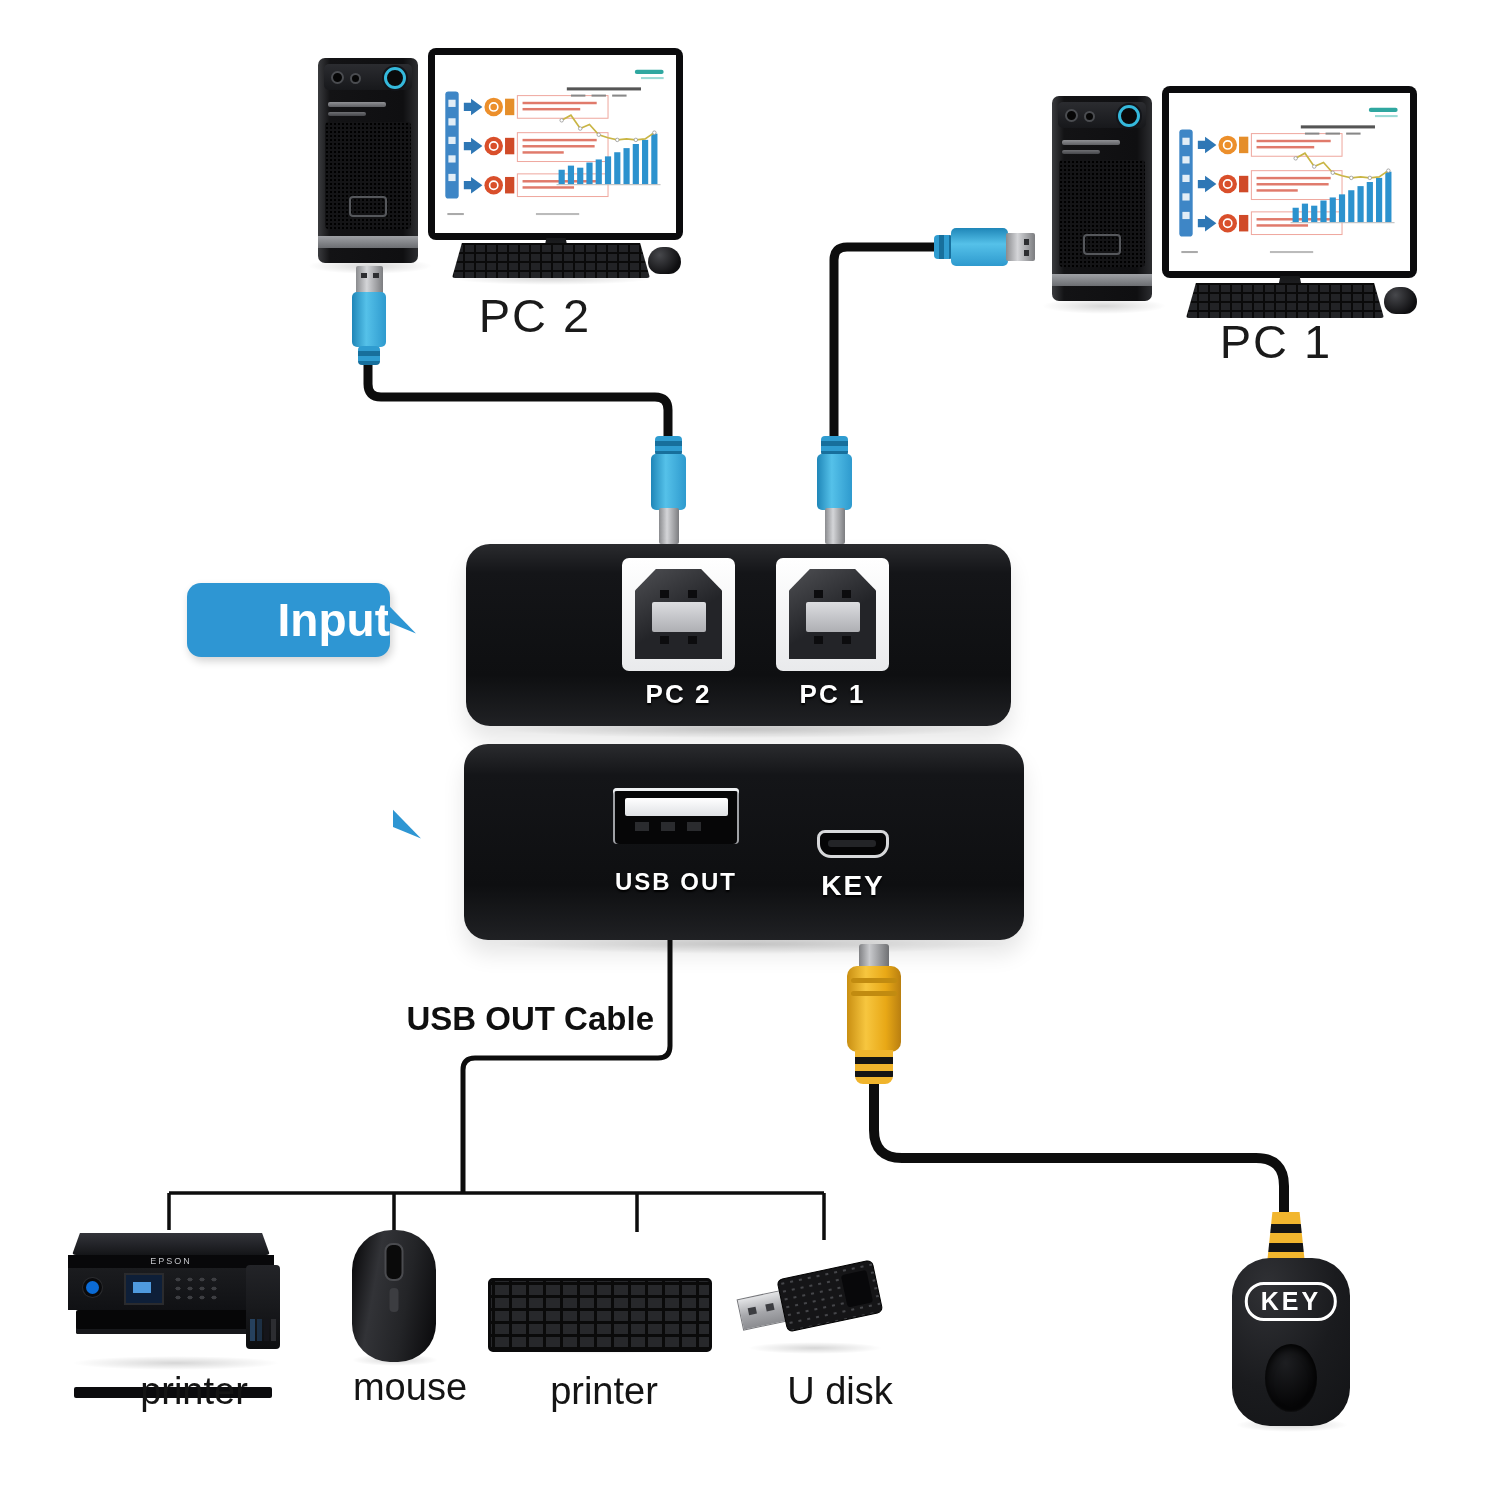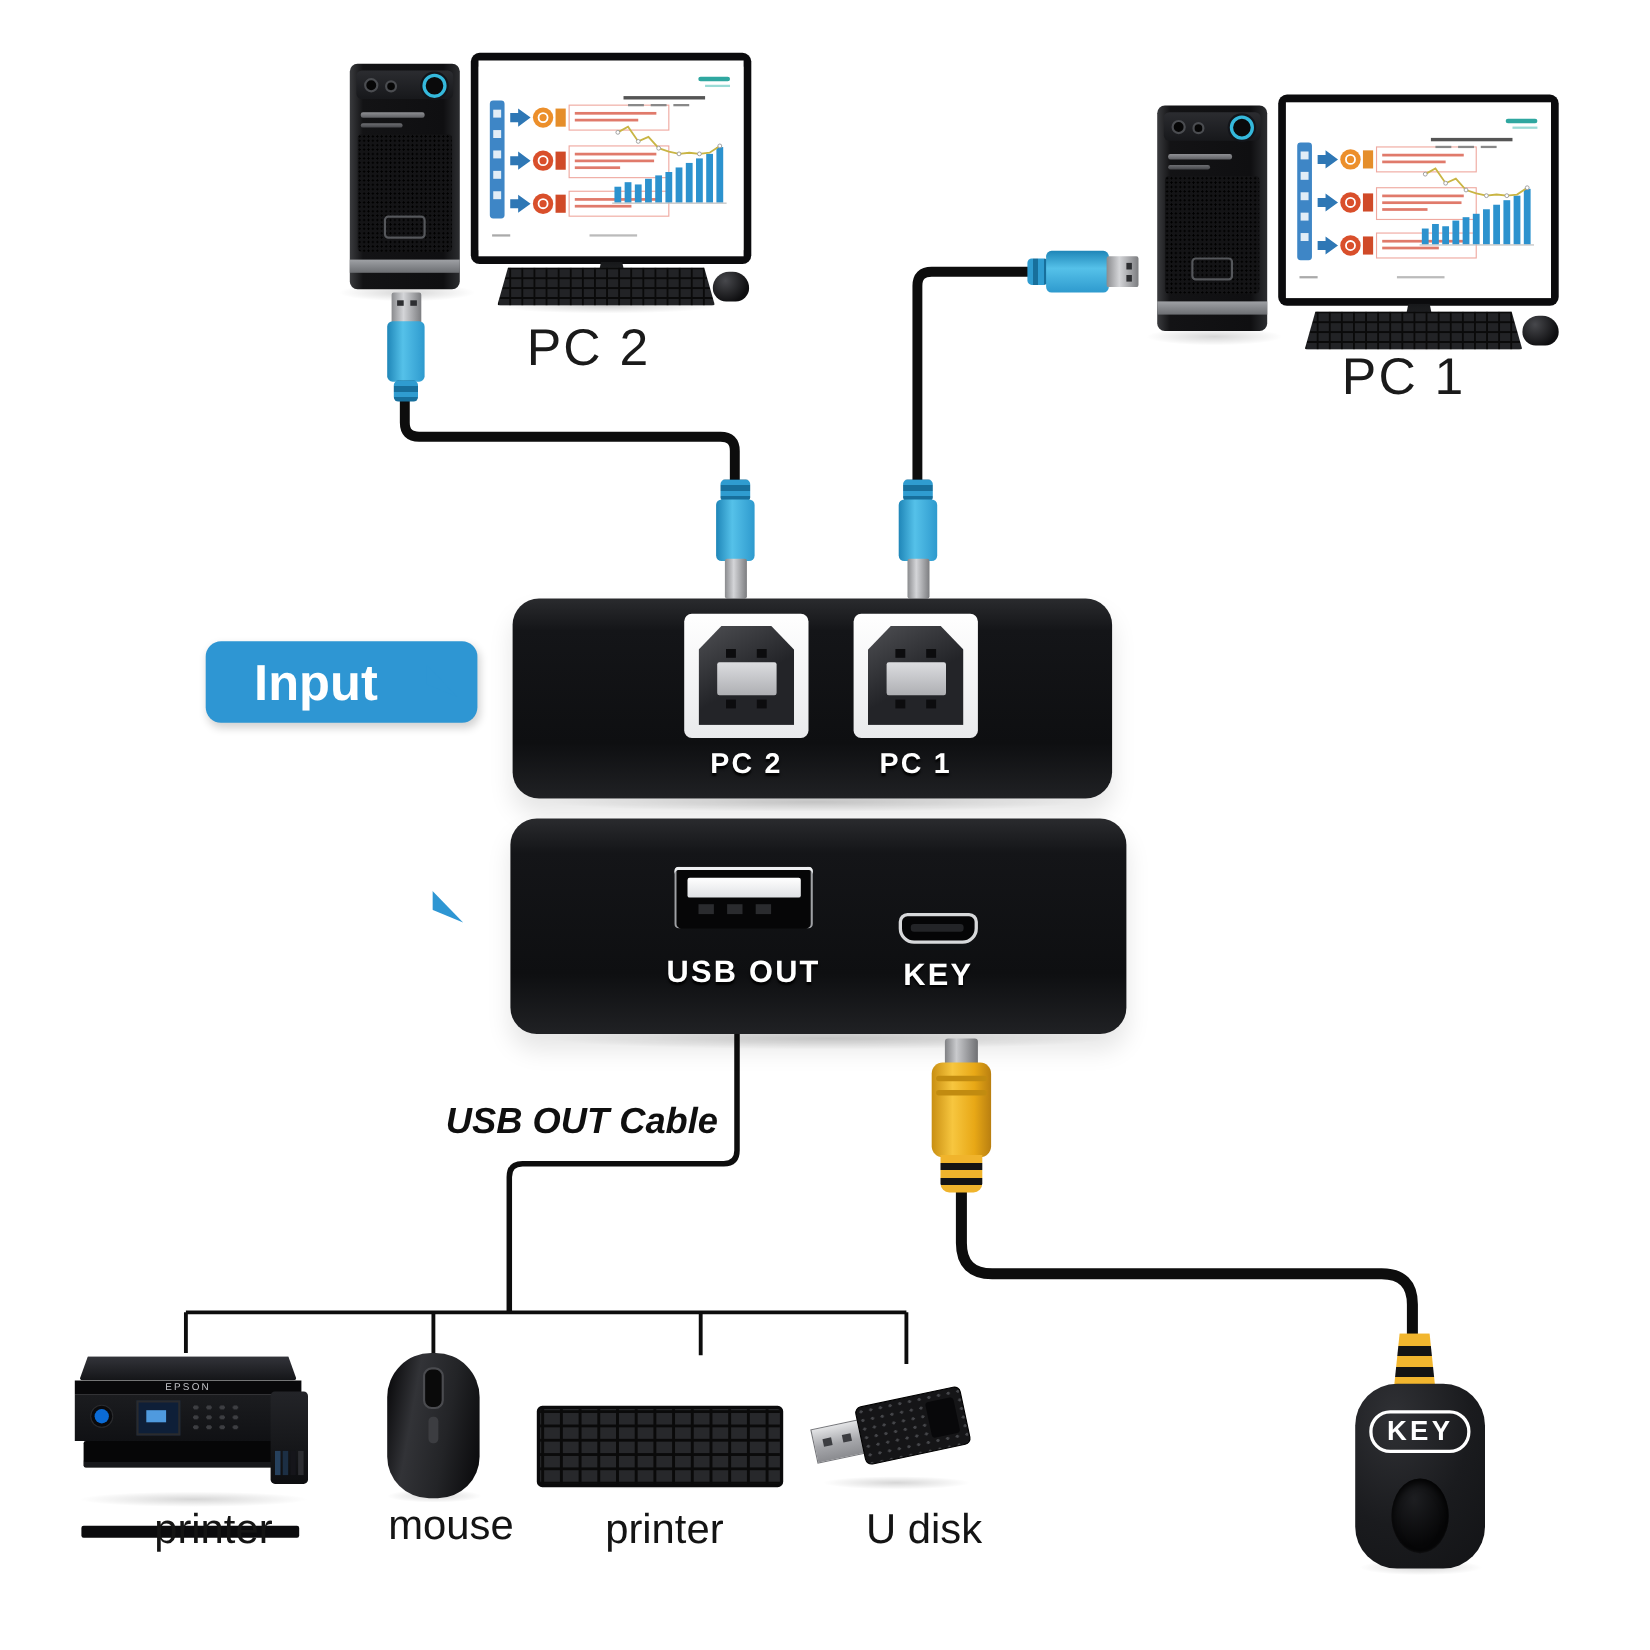--- a/index.html
+++ b/index.html
@@ -43,30 +43,30 @@
         clip-path:polygon(5% 0,95% 0,100% 100%,0 100%);
         background-image:linear-gradient(#0a0a0a 2px,transparent 2px),
                          linear-gradient(90deg,#0a0a0a 2px,transparent 2px);
         background-size:11px 9px;}
   .mouse-s{position:absolute;z-index:2;border-radius:16px 16px 13px 13px;
            background:radial-gradient(circle at 35% 30%,#47484c,#0e0e10 72%);}
   
   .pclabel{position:absolute;z-index:3;width:220px;text-align:center;font-size:47px;
            color:#1a1a1a;letter-spacing:2px;}
   .devlabel{position:absolute;z-index:3;width:200px;text-align:center;font-size:38px;color:#141414;}
-  .cablelabel{position:absolute;z-index:3;left:404px;top:1000px;width:250px;text-align:center;
-              font-size:33px;font-weight:bold;color:#0f0f0f;font-style:italic;}
+  .cablelabel{position:absolute;z-index:3;left:404px;top:1000px;width:250px;text-align:right;
+              font-size:33px;font-weight:bold;color:#0f0f0f;}
   
   .notebox{position:absolute;z-index:3;left:882px;top:394px;width:496px;height:112px;
            border:3px solid #c3251c;border-radius:16px;background:#fff;box-sizing:border-box;
            padding:12px 0 0 22px;}
   .noteline{color:#c31414;font-size:33px;font-weight:bold;line-height:42px;}
   
   .bubble{position:absolute;z-index:3;background:#2E96D3;border-radius:14px;color:#fff;
-          font-weight:bold;text-align:left;box-shadow:2px 4px 8px rgba(0,0,0,.18);padding-left:44px;}
+          font-weight:bold;text-align:right;box-shadow:2px 4px 8px rgba(0,0,0,.18);}
   .tail{position:absolute;z-index:3;width:28px;height:40px;background:#2E96D3;
         clip-path:polygon(0 12%,100% 84%,0 55%);}
   
   .swbox{position:absolute;z-index:2;border-radius:24px;
          background:linear-gradient(180deg,#2a2b2e 0%,#141518 16%,#0e0f11 72%,#202124 100%);
          box-shadow:0 14px 22px rgba(0,0,0,.10);}
   .portb{position:absolute;width:113px;height:113px;background:linear-gradient(#fff,#e9eaec);
          border-radius:7px;}
   .portb-hole{position:absolute;left:13px;top:11px;width:87px;height:90px;
               background:linear-gradient(150deg,#4e4f53,#232428 55%);
@@ -421,21 +421,21 @@
     <div class="portlabel" style="left:310px;top:135px;width:113px">PC 1</div>
   </div>
 
   <div class="tail" style="left:393px;top:805px"></div>
 
   <div class="swbox" style="left:464px;top:744px;width:560px;height:196px">
     <div class="usba-recess" style="left:149px;top:44px">
       <div class="usba-tongue"></div>
     </div>
     <div class="miniusb" style="left:353px;top:86px"></div>
-    <div class="portlabel" style="left:132px;top:124px;width:160px;font-size:28px">USB OUT</div>
+    <div class="portlabel" style="left:132px;top:124px;width:160px;font-size:24px">USB OUT</div>
     <div class="portlabel" style="left:350px;top:126px;width:78px;font-size:28px">KEY</div>
   </div>
 
   <div class="cablelabel">USB OUT Cable</div>
 
   <div class="yplug-tip" style="left:859px;top:944px"></div>
   <div class="yplug-body" style="left:847px;top:966px"></div>
   <div class="yplug-rings" style="left:855px;top:1050px"></div>
 
   <div class="printer" style="left:68px;top:1233px">

